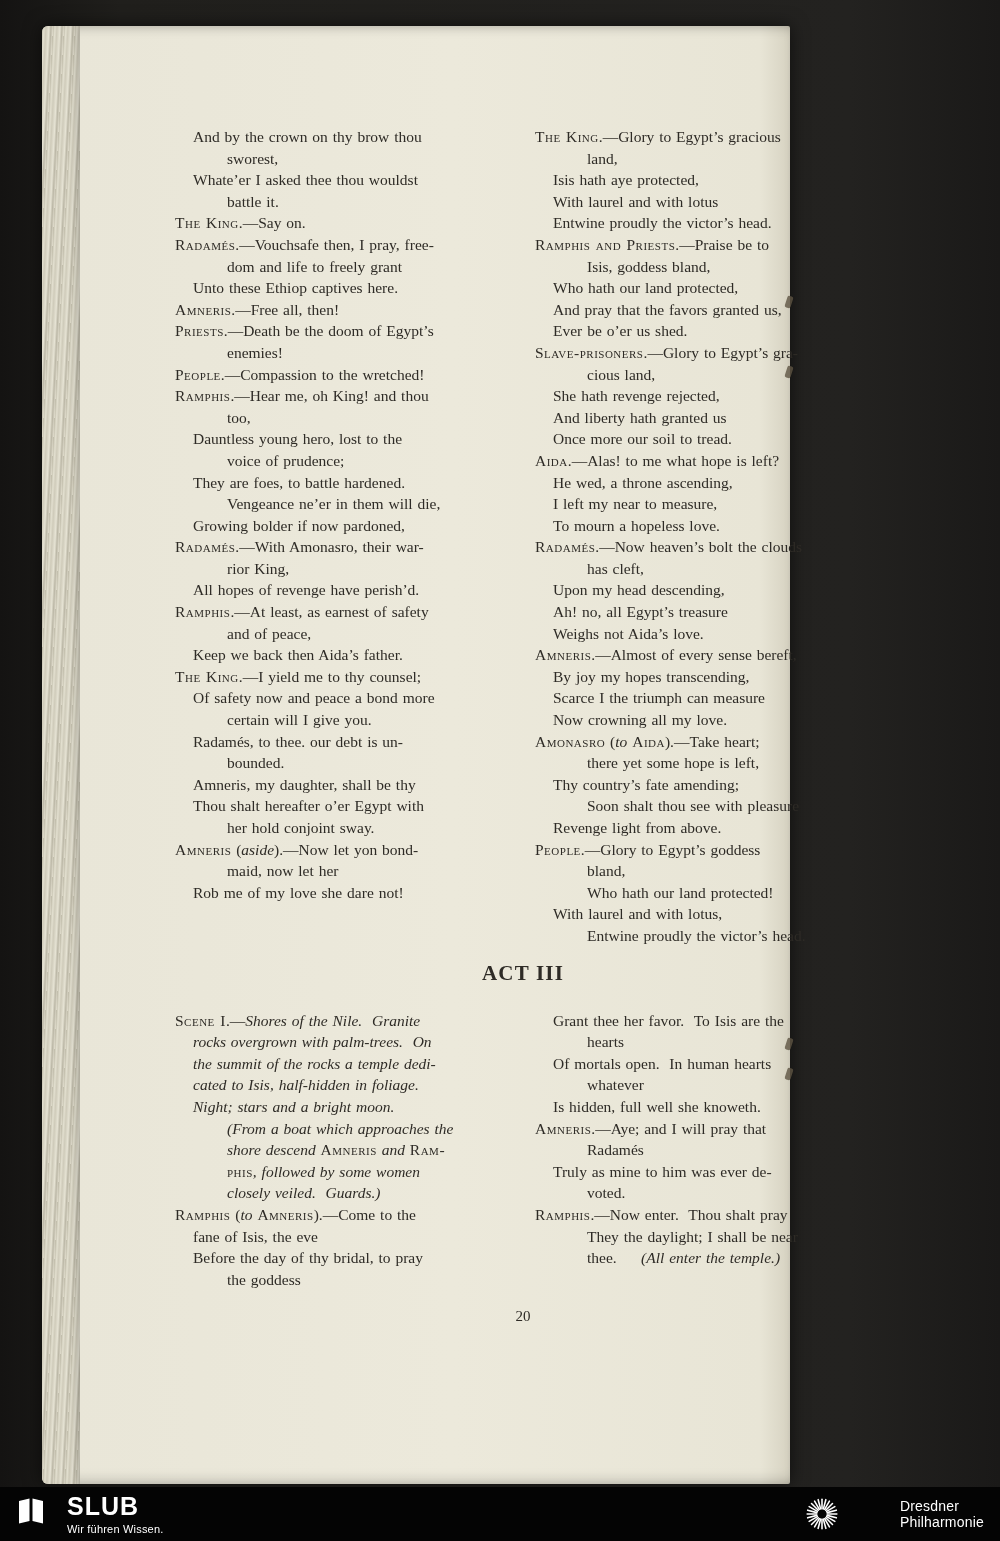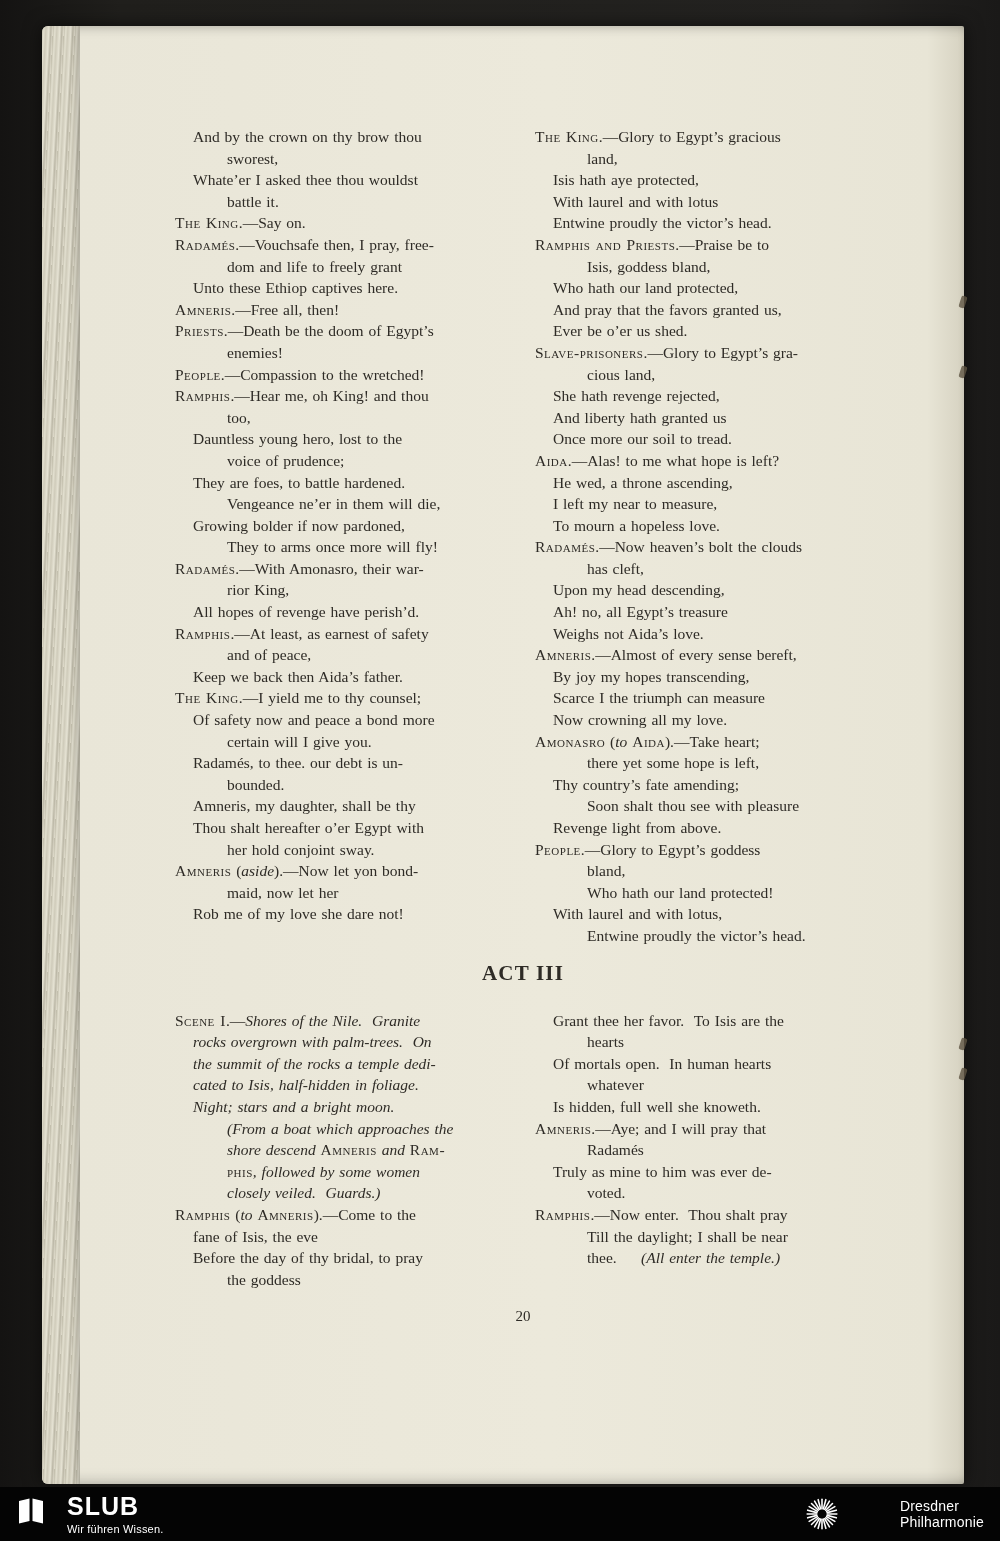--- a/index.html
+++ b/index.html
@@ -4,21 +4,21 @@
 <style>
   html, body { margin: 0; padding: 0; }
   body {
     width: 1000px; height: 1541px;
     position: relative; overflow: hidden;
     background: linear-gradient(90deg, #141312, #201f1c 12%, #232220 85%, #1a1918);
     font-family: "Liberation Serif", serif;
   }
   .book-page {
     position: absolute; left: 42px; top: 26px;
-    width: 922px; height: 1458px;
+    width: 748px; height: 1458px;
     background: linear-gradient(90deg, #d8d4c3 0%, #e9e6d8 4%, #ece9db 55%, #e8e5d6 96%, #d6d2c1 100%);
     border-radius: 6px 2px 2px 6px;
     box-shadow: inset 0 8px 14px -10px rgba(0,0,0,.4), inset 0 -10px 16px -12px rgba(0,0,0,.4), 0 0 18px rgba(0,0,0,.6);
   }
   .page-stack {
     position: absolute; left: 0; top: 0; bottom: 0; width: 38px;
     background: repeating-linear-gradient(93deg,
       #c2beac 0px, #e2dfcf 2px, #cfcbba 4px, #e6e3d4 7px, #bcb8a7 9px, #ddd9c9 11px);
     border-radius: 6px 0 0 6px;
     box-shadow: inset -8px 0 10px -6px rgba(0,0,0,.25);
@@ -82,21 +82,20 @@
           <div class="line ind-0"><span class="t-sc">Priests</span><span class="t-n">.—Death be the doom of Egypt’s</span></div>
           <div class="line ind-2"><span class="t-n">enemies!</span></div>
           <div class="line ind-0"><span class="t-sc">People</span><span class="t-n">.—Compassion to the wretched!</span></div>
           <div class="line ind-0"><span class="t-sc">Ramphis</span><span class="t-n">.—Hear me, oh King! and thou</span></div>
           <div class="line ind-2"><span class="t-n">too,</span></div>
           <div class="line ind-1"><span class="t-n">Dauntless young hero, lost to the</span></div>
           <div class="line ind-2"><span class="t-n">voice of prudence;</span></div>
           <div class="line ind-1"><span class="t-n">They are foes, to battle hardened.</span></div>
           <div class="line ind-2"><span class="t-n">Vengeance ne’er in them will die,</span></div>
           <div class="line ind-1"><span class="t-n">Growing bolder if now pardoned,</span></div>
-          <div class="line ind-2"><span class="t-n">They to arms once more will fly!</span></div>
           <div class="line ind-0"><span class="t-sc">Radamés</span><span class="t-n">.—With Amonasro, their war-</span></div>
           <div class="line ind-2"><span class="t-n">rior King,</span></div>
           <div class="line ind-1"><span class="t-n">All hopes of revenge have perish’d.</span></div>
           <div class="line ind-0"><span class="t-sc">Ramphis</span><span class="t-n">.—At least, as earnest of safety</span></div>
           <div class="line ind-2"><span class="t-n">and of peace,</span></div>
           <div class="line ind-1"><span class="t-n">Keep we back then Aida’s father.</span></div>
           <div class="line ind-0"><span class="t-sc">The King</span><span class="t-n">.—I yield me to thy counsel;</span></div>
           <div class="line ind-1"><span class="t-n">Of safety now and peace a bond more</span></div>
           <div class="line ind-2"><span class="t-n">certain will I give you.</span></div>
           <div class="line ind-1"><span class="t-n">Radamés, to thee. our debt is un-</span></div>
@@ -170,21 +169,21 @@
           <div class="line ind-1"><span class="t-n">Grant thee her favor.&nbsp; To Isis are the</span></div>
           <div class="line ind-2"><span class="t-n">hearts</span></div>
           <div class="line ind-1"><span class="t-n">Of mortals open.&nbsp; In human hearts</span></div>
           <div class="line ind-2"><span class="t-n">whatever</span></div>
           <div class="line ind-1"><span class="t-n">Is hidden, full well she knoweth.</span></div>
           <div class="line ind-0"><span class="t-sc">Amneris</span><span class="t-n">.—Aye; and I will pray that</span></div>
           <div class="line ind-2"><span class="t-n">Radamés</span></div>
           <div class="line ind-1"><span class="t-n">Truly as mine to him was ever de-</span></div>
           <div class="line ind-2"><span class="t-n">voted.</span></div>
           <div class="line ind-0"><span class="t-sc">Ramphis</span><span class="t-n">.—Now enter.&nbsp; Thou shalt pray</span></div>
-          <div class="line ind-2"><span class="t-n">Till the daylight; I shall be near</span></div>
+          <div class="line ind-2"><span class="t-n">They the daylight; I shall be near</span></div>
           <div class="line ind-2"><span class="t-n">thee.&nbsp;&nbsp;&nbsp;&nbsp;&nbsp;</span><span class="t-i">(All enter the temple.)</span></div>
         </div>
     </div>
     <div class="page-number">20</div>
   </div>
   <div class="stitch stitch-1"></div>
   <div class="stitch stitch-2"></div>
   <div class="stitch stitch-3"></div>
   <div class="stitch stitch-4"></div>
 </div>

